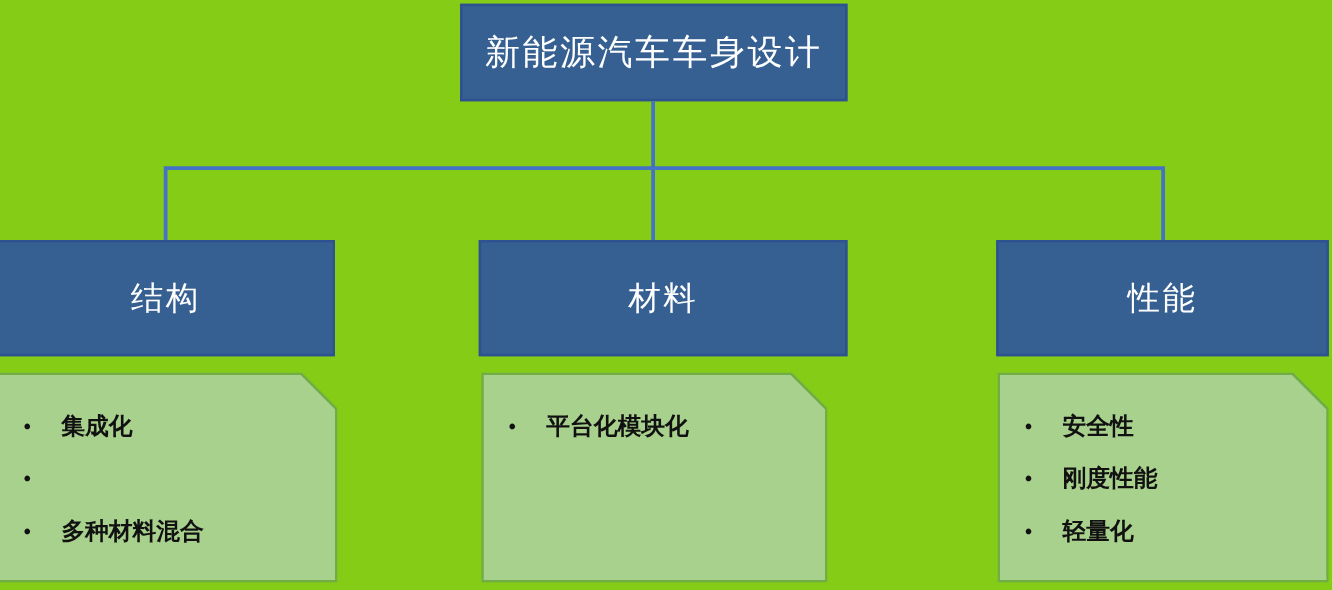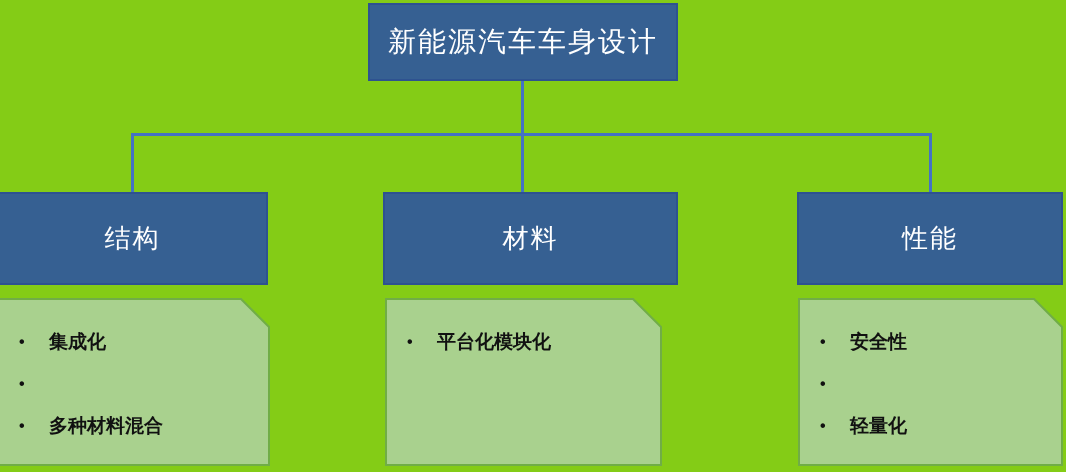--- a/index.html
+++ b/index.html
@@ -131,20 +131,21 @@
     <svg width="265" height="168" aria-hidden="true">
       <polygon points="1,1 236,1 264,29 264,167 1,167"></polygon>
     </svg>
     <ul class="note-list">
       <li>
         <span class="dot">•</span>
         <span>安全性</span>
       </li>
       <li>
         <span class="dot">•</span>
+        <span>刚度性能</span>
       </li>
       <li>
         <span class="dot">•</span>
         <span>轻量化</span>
       </li>
     </ul>
   </div>
 
 </div>
 

